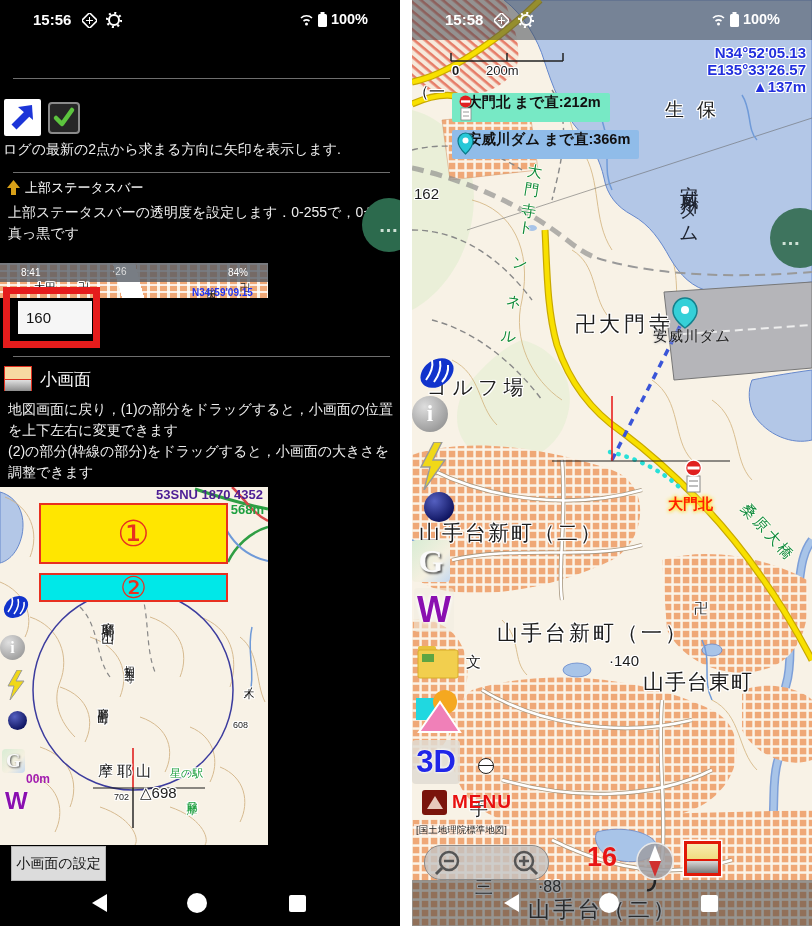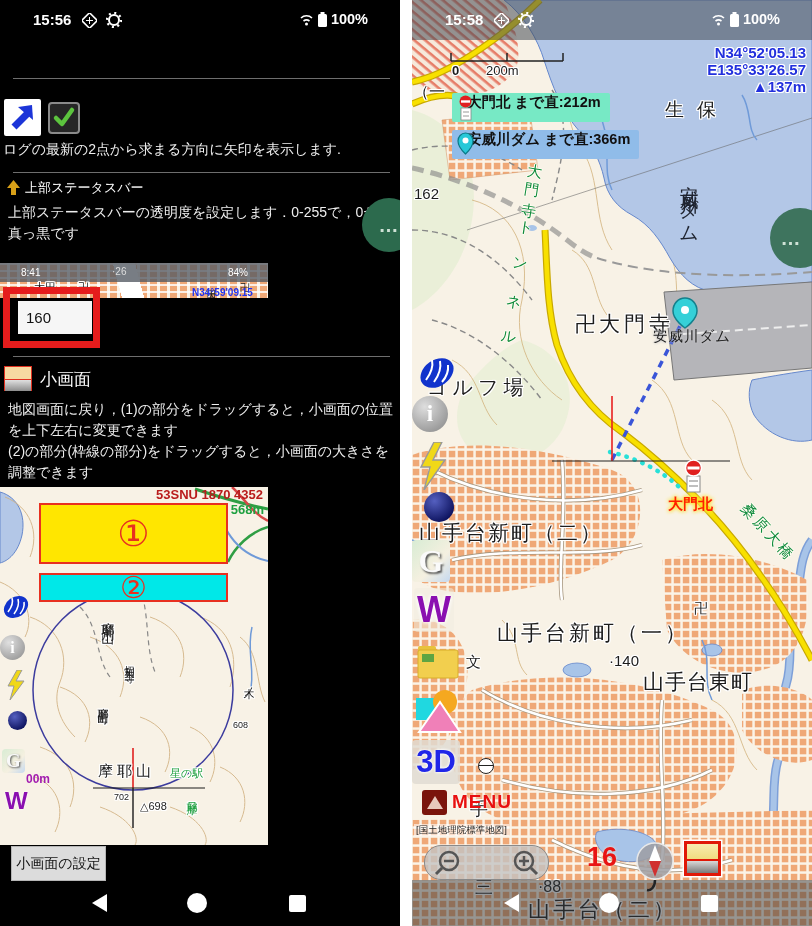--- a/index.html
+++ b/index.html
@@ -5,21 +5,21 @@
   html,body{margin:0;padding:0;background:#fff;width:812px;height:926px;overflow:hidden;
     font-family:"Liberation Sans","DejaVu Sans",sans-serif;}
   .phone{position:absolute;top:0;height:926px;overflow:hidden;}
   #leftPhone{left:0;width:400px;background:#000;color:#f5f5f5;}
   #rightPhone{left:412px;width:400px;background:#f8f2e6;}
   .abs{position:absolute;}
   .l{position:absolute;white-space:nowrap;color:#1c1c1c;line-height:1.1;}
   .h{text-shadow:-1px 0 #fff,1px 0 #fff,0 -1px #fff,0 1px #fff,-1px -1px #fff,1px 1px #fff,-1px 1px #fff,1px -1px #fff;}
   .hd{text-shadow:-1px 0 #fffef2,1px 0 #fffef2,0 -1px #fffef2,0 1px #fffef2;}
   .g{color:#0f8a3c;}
-  .bl{color:#b91c1c;}
+  .bl{color:#4c1d95;}
   .v{writing-mode:vertical-rl;}
   .divider{position:absolute;left:13px;width:377px;height:1px;background:#6e6e6e;}
   .statusbar{position:absolute;top:0;left:0;right:0;height:40px;}
   .sb-time{position:absolute;left:33px;top:11px;font-size:15px;font-weight:bold;color:#fff;}
   .sb-right{position:absolute;right:32px;top:11px;display:flex;align-items:center;gap:4px;color:#fff;font-size:14.5px;font-weight:bold;}
   .navtri{width:0;height:0;border-top:9px solid transparent;border-bottom:9px solid transparent;border-right:15px solid #fff;}
   .navcirc{width:20px;height:20px;border-radius:50%;background:#fff;}
   .navsq{width:17px;height:17px;border-radius:2px;background:#fff;}
   .fab{position:absolute;border-radius:50%;display:flex;align-items:center;justify-content:center;color:#cfe2d6;font-size:20px;font-weight:bold;letter-spacing:1px;}
   .banner{position:absolute;height:29px;display:flex;align-items:flex-start;border-radius:2px;
@@ -151,21 +151,21 @@
     <div class="l bl" style="right:5px;top:1px;font-size:13px;font-weight:bold">53SNU 1870 4352</div>
     <div class="l" style="right:4px;top:16px;font-size:13px;font-weight:bold;color:#1fa040">568m</div>
     <div class="abs" style="left:39px;top:16px;width:189px;height:61px;background:#ffe600;border:2px solid #e83020;box-sizing:border-box;display:flex;align-items:center;justify-content:center;font-size:36px;color:#e83020">①</div>
     <div class="abs" style="left:39px;top:86px;width:189px;height:29px;background:#00e8e8;border:2px solid #e83020;box-sizing:border-box;display:flex;align-items:center;justify-content:center;font-size:30px;color:#e83020;overflow:visible">②</div>
     <div class="l v h" style="left:100px;top:125px;font-size:13px;letter-spacing:3px">摩耶別山</div>
     <div class="l v h" style="left:124px;top:170px;font-size:10px;letter-spacing:2px">忉利天上寺</div>
     <div class="l v h" style="left:97px;top:212px;font-size:11px;letter-spacing:2px">摩耶山町</div>
     <div class="l h" style="left:98px;top:276px;font-size:15px;letter-spacing:4px">摩耶山</div>
     <div class="l h" style="left:170px;top:280px;font-size:11px;color:#1fa040">星の駅</div>
     <div class="l h" style="left:114px;top:306px;font-size:9px">702</div>
-    <div class="l h" style="left:140px;top:313px;font-size:11px">△698</div>
+    <div class="l h" style="left:140px;top:298px;font-size:15px">△698</div>
     <div class="l h" style="left:233px;top:234px;font-size:9px">608</div>
     <div class="l v h" style="left:243px;top:192px;font-size:11px">木ノ</div>
     <div class="l v h" style="left:186px;top:308px;font-size:11px;color:#1fa040">摩耶ロ</div>
     <svg class="stackic" style="left:2px;top:105px" width="30" height="30">
         <ellipse cx="14" cy="15" rx="13" ry="10" fill="#1133cc" transform="rotate(-35 14 15)"></ellipse>
         <path d="M6,20 Q12,12 10,6 M12,22 Q18,14 16,7 M18,22 Q23,16 22,10" stroke="#fff" stroke-width="1.6" fill="none"></path>
       </svg>
     <div class="stackic tile" style="left:0px;top:148px;width:25px;height:25px;border-radius:50%;background:radial-gradient(circle at 35% 30%,#e0e0e0,#8a8a8a);color:#fff;font-family:'Liberation Serif',serif;font-weight:bold;font-size:16px">i</div>
     <svg class="stackic" style="left:5px;top:183px" width="24" height="30">
         <polygon points="12,0 3,16 9,16 5,30 19,11 11,11 17,0" fill="#f0d818" stroke="#999" stroke-width="1"></polygon>

